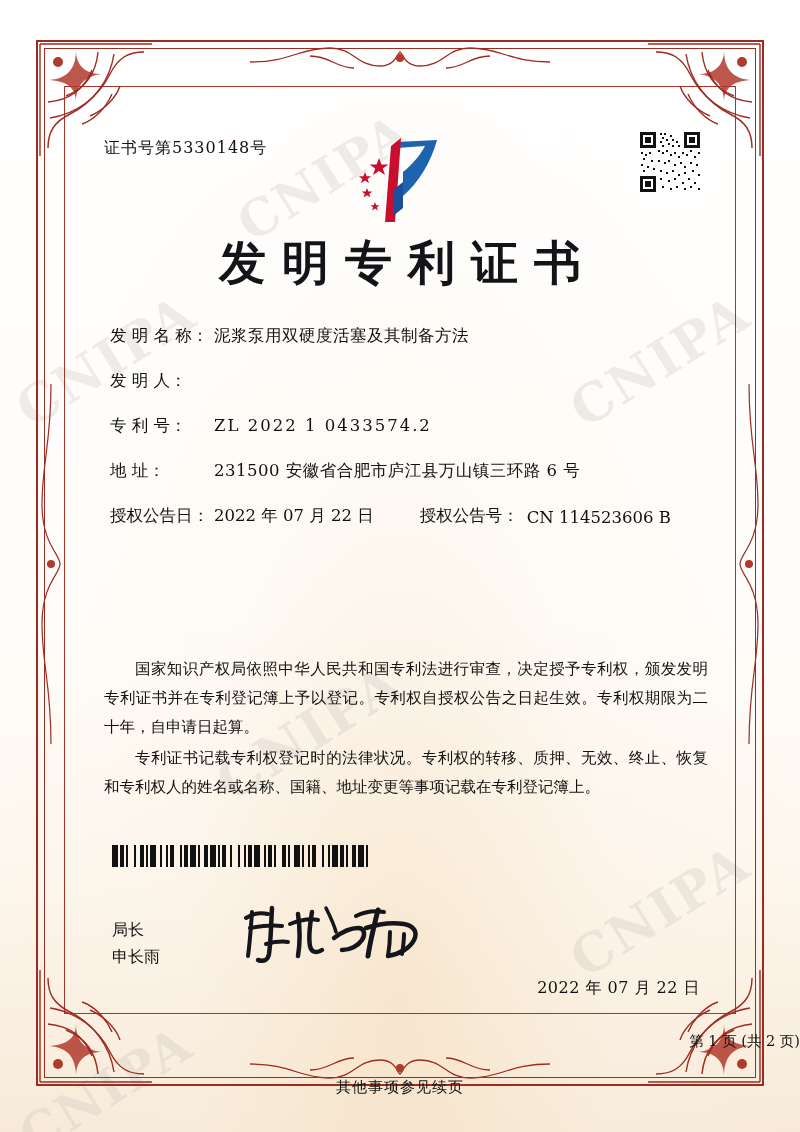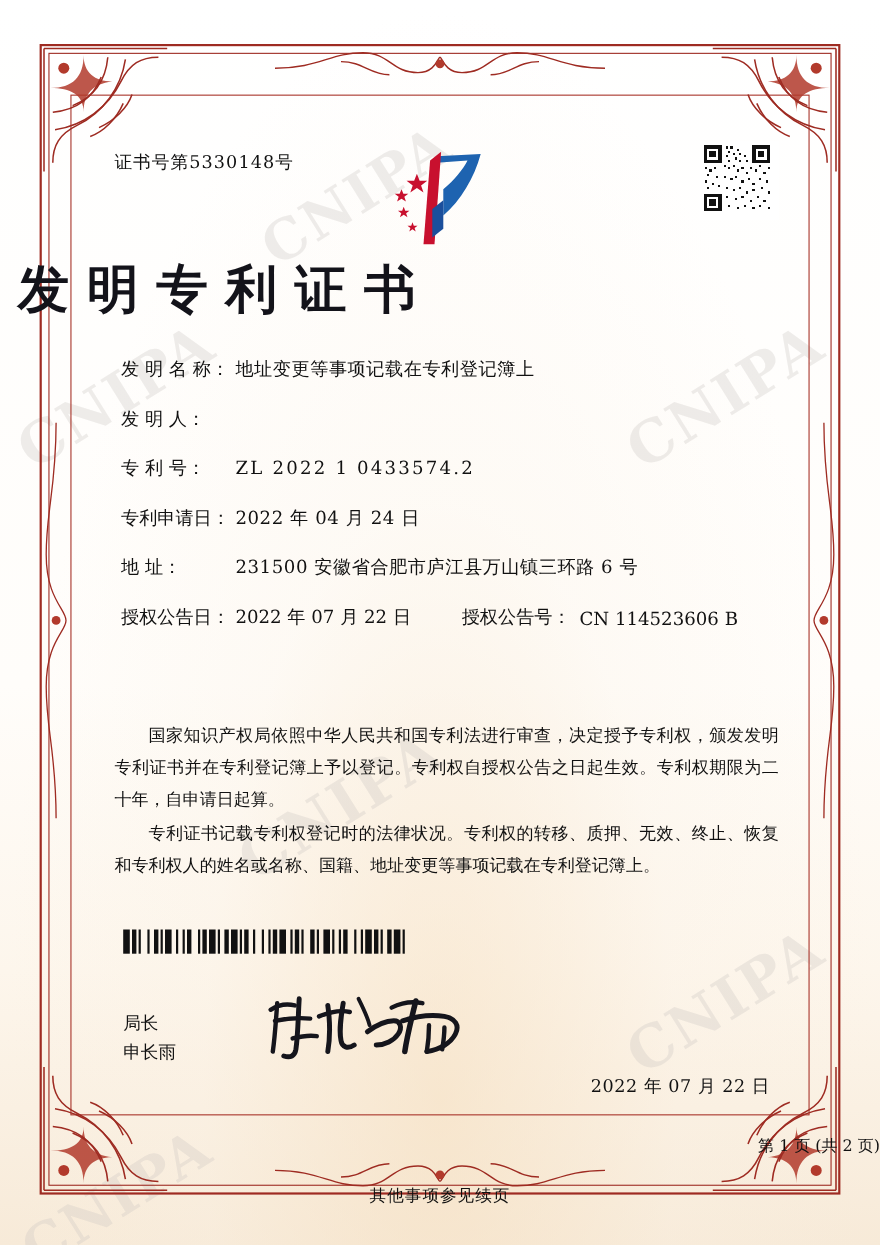--- a/index.html
+++ b/index.html
@@ -70,20 +70,21 @@
     width:68px;height:68px;
     background:#fff;
     padding:2px;
   }
   .qr svg{display:block;}
   .logo{
     position:absolute;left:345px;top:130px;width:110px;height:95px;
   }
   .title{
     position:absolute;left:0;right:0;top:232px;
+    text-align:center;
     font-size:47px;
     letter-spacing:16px;
     font-weight:700;
     color:#13131a;
     text-indent:16px;
     font-family:"DejaVu Serif","Liberation Serif",serif;
   }
 
   
   .fields{
@@ -370,36 +371,32 @@
       </g>
     </svg>
   </div>
 
   <div class="title">发明专利证书</div>
 
   <div class="fields">
 
     <div class="row">
       <span class="lbl">发 明 名 称：</span>
-      <span class="val">地址变更等事项记载在专利登记簿上</span>
+      <span class="val">泥浆泵用双硬度活塞及其制备方法</span>
     </div>
 
     <div class="row">
       <span class="lbl">发 明 人：</span>
     </div>
 
     <div class="row">
       <span class="lbl">专 利 号：</span>
       <span class="val mono">ZL 2022 1 0433574.2</span>
     </div>
 
-    <div class="row">
-      <span class="lbl">专利申请日：</span>
-      <span class="val">2022 年 04 月 24 日</span>
-    </div>
 
 
     <div class="row">
       <span class="lbl">地 址：</span>
       <span class="val">231500 安徽省合肥市庐江县万山镇三环路 6 号</span>
     </div>
 
     <div class="row dual">
       <span class="lbl">授权公告日：</span>
       <span>2022 年 07 月 22 日</span>

